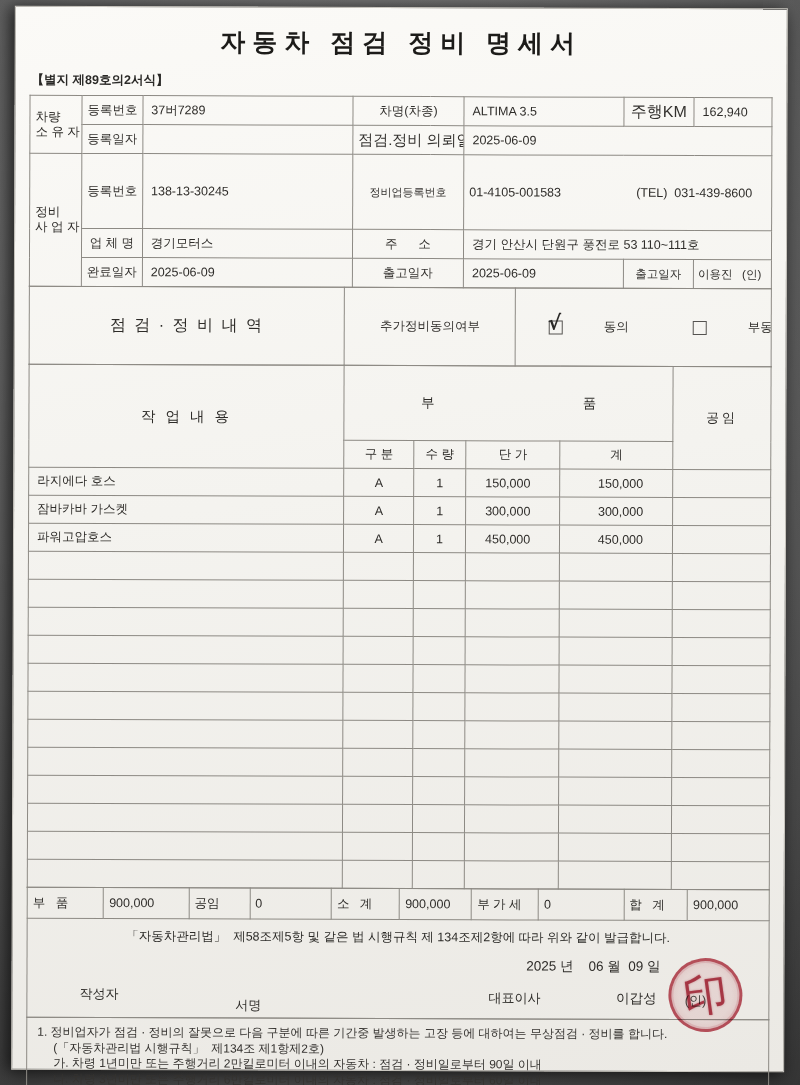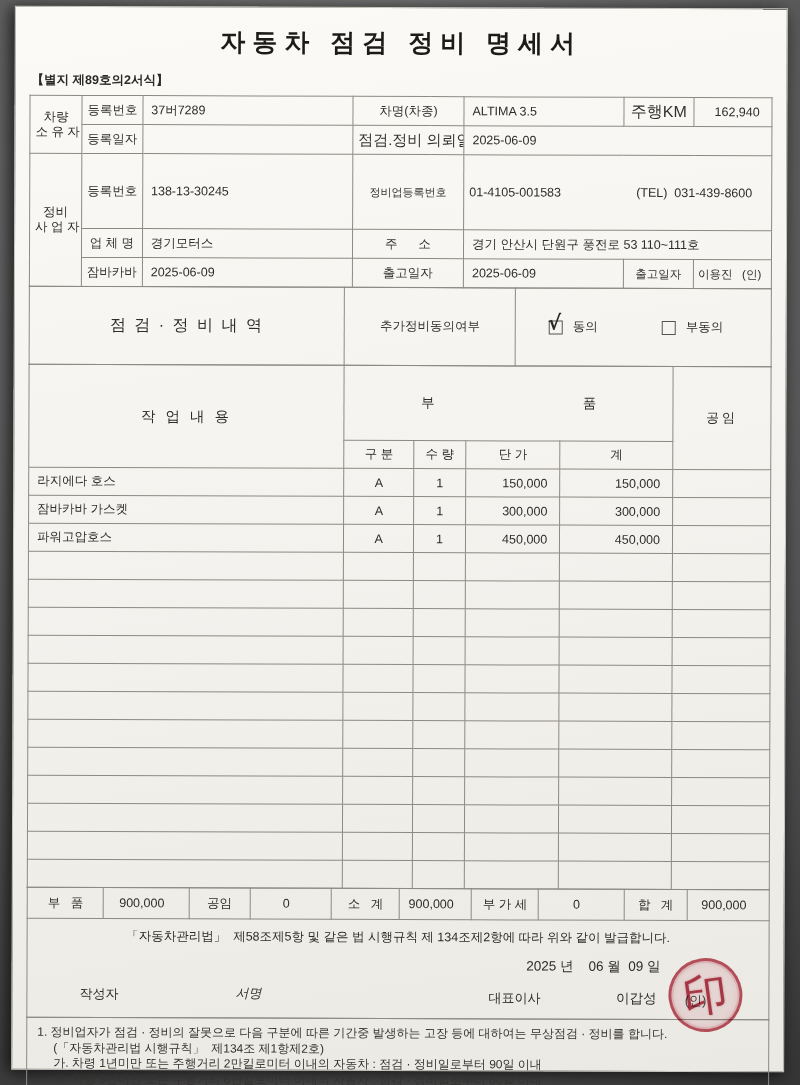--- a/index.html
+++ b/index.html
@@ -41,65 +41,65 @@
   td {
     border: 1px solid #8d8a84;
     font-size: 12.5px;
     color: #2e2c29;
     padding: 2px 5px;
     height: 29px;
     white-space: pre;
     overflow: hidden;
   }
   .lbl { text-align: center; color: #33312e; }
-  .grp { text-align: center; line-height: 15px; }
+  .grp { line-height: 15px; }
   .val { padding-left: 8px; }
   .tel-split { display: flex; justify-content: space-between; padding-right: 14px; }
   .sec-title { font-size: 16px; text-align: center; letter-spacing: 2px; font-weight: 500; }
   .consent-cell { display: flex; align-items: center; gap: 10px; padding-left: 28px; }
   .cbx {
     width: 14px; height: 14px;
     border: 1.5px solid #555350;
     display: inline-block;
     position: relative;
     background: transparent;
     flex: none;
   }
   .cbx .mark {
     position: absolute;
     left: -2px; top: -11px;
     font-size: 20px;
     font-weight: bold;
     color: #2b2a28;
     font-family: "DejaVu Sans", sans-serif;
   }
-  .consent-label { font-size: 12.5px; }
+  .consent-label { font-size: 12.5px; margin-left: 31px; }
   .consent-gap { width: 44px; flex: none; }
   .parts-spread { display: flex; justify-content: space-around; font-size: 13.5px; }
   .work-head { font-size: 14.5px; text-align: center; letter-spacing: 3px; }
   .sub-h { text-align: center; font-size: 12.5px; height: 26px; }
   .wt td { height: 28px; }
   .wt .c-work { padding-left: 8px; text-align: left; }
   .wt .c-center { text-align: center; }
-  .wt .c-num { text-align: right; padding-right: 12px; }
+  .wt .c-num { text-align: right; padding-right: 29px; }
   .tot td { height: 31px; font-size: 12.5px; }
-  .tot .t-lbl { text-align: center; }
-  .tot .t-val { text-align: center; padding-right: 14px; }
+  .tot .t-lbl { text-align: left; }
+  .tot .t-val { text-align: left; padding-right: 14px; }
   .issue-box {
     border: 1px solid #8d8a84;
     border-top: none;
     height: 99px;
     position: relative;
     padding-top: 9px;
   }
   .statement { text-align: center; font-size: 12.5px; white-space: pre; color: #2b2a27; }
   .issue-date { text-align: right; padding-right: 108px; font-size: 13.5px; margin-top: 11px; white-space: pre; }
   .sign-row { position: relative; height: 34px; margin-top: 10px; font-size: 13px; }
   .sign-row .writer { position: absolute; left: 52px; top: 1px; }
-  .sign-row .sig { position: absolute; left: 208px; top: 0; font-style: italic; }
+  .sign-row .sig { position: absolute; left: 208px; top: 12px; }
   .sign-row .ceo-lbl { position: absolute; right: 228px; top: 4px; }
   .sign-row .ceo-name { position: absolute; right: 112px; top: 4px; font-size: 13.5px; }
   .sign-row .ceo-seal { position: absolute; right: 62px; top: 6px; color: #4a4845; }
   .stamp {
     position: absolute;
     right: 26px; top: -28px;
     width: 74px; height: 74px;
     border: 3px solid rgba(178, 40, 58, 0.75);
     border-radius: 50%;
     display: flex; align-items: center; justify-content: center;
@@ -144,21 +144,21 @@
         <col style="width:10.5%">
     </colgroup>
     <tbody>
         <tr>
       <td rowspan="2" class="grp"><span>차량</span><br><span>소 유 자</span></td>
       <td class="lbl">등록번호</td>
       <td class="val">37버7289</td>
       <td colspan="2" class="lbl">차명(차종)</td>
       <td class="val">ALTIMA 3.5</td>
       <td class="lbl" style="font-size:16px">주행KM</td>
-      <td class="val" style="padding-left:20px">162,940</td>
+      <td class="val" style="padding-left:8px">162,940</td>
     </tr>
     <tr>
       <td class="lbl">등록일자</td>
       <td class="val"></td>
       <td colspan="2" class="lbl" style="font-size:15px">점검.정비 의뢰일자</td>
       <td colspan="3" class="val">2025-06-09</td>
     </tr>
     <tr>
       <td rowspan="3" class="grp"><span>정비</span><br><span>사 업 자</span></td>
       <td class="lbl">등록번호</td>
@@ -171,21 +171,21 @@
         </div>
       </td>
     </tr>
     <tr>
       <td class="lbl">업 체 명</td>
       <td class="val">경기모터스</td>
       <td colspan="2" class="lbl">주      소</td>
       <td colspan="3" class="val">경기 안산시 단원구 풍전로 53 110~111호</td>
     </tr>
     <tr>
-      <td class="lbl">잠바카바</td>
+      <td class="lbl">완료일자</td>
       <td class="val">2025-06-09</td>
       <td colspan="2" class="lbl">출고일자</td>
       <td class="val">2025-06-09</td>
       <td class="lbl" style="font-size:11.5px">출고일자</td>
       <td style="font-size:11.5px;padding-left:4px"><span>이용진</span>   <span>(인)</span></td>
     </tr>
   </tbody>
     </table>
 
   <table style="margin-top:-1px">

